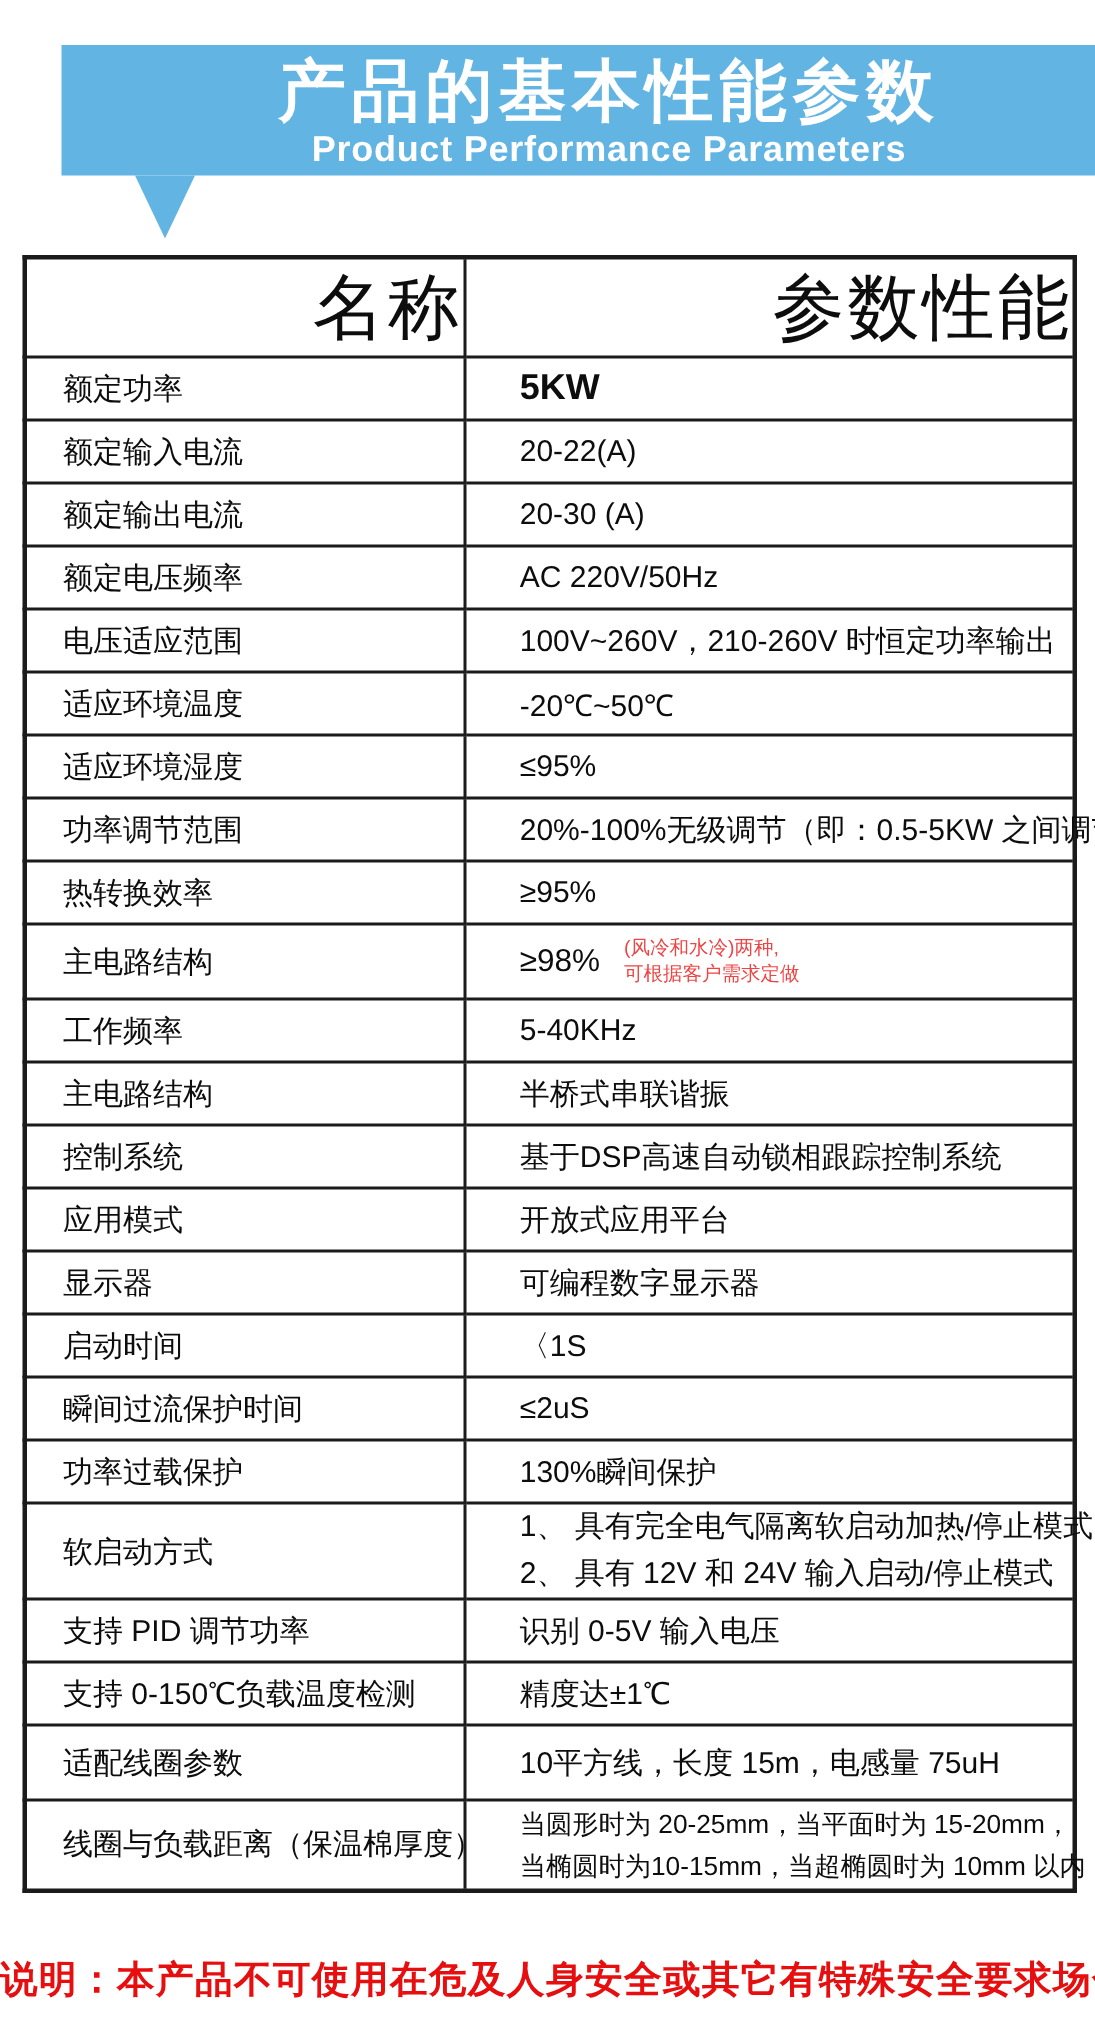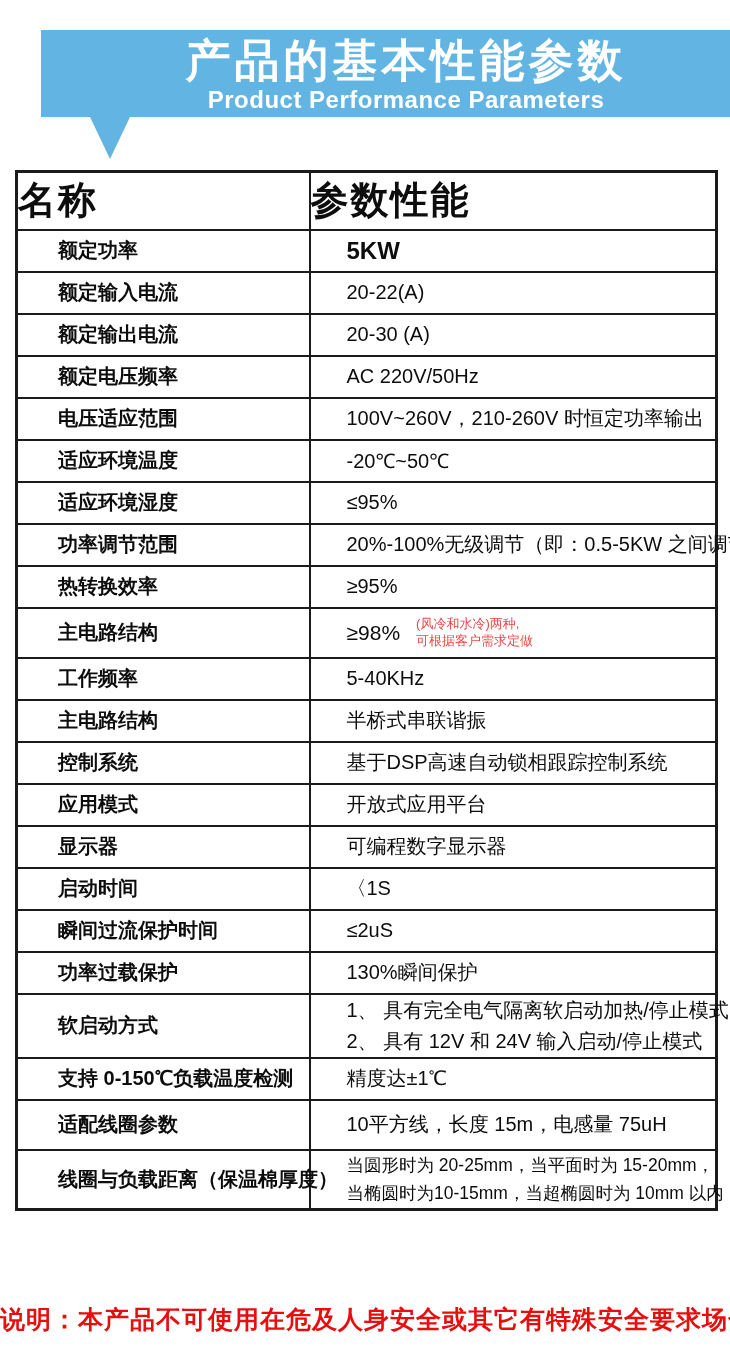--- a/index.html
+++ b/index.html
@@ -14,22 +14,22 @@
   .banner-sub { font-size:24px; font-weight:bold; letter-spacing:0.5px; line-height:24px; margin-top:-2px; }
   .banner-pointer { position:absolute; top:117px; left:90px; width:0; height:0;
             border-left:20px solid transparent; border-right:20px solid transparent;
             border-top:42px solid #62b4e3; }
 
   
   table.spec { position:absolute; top:170px; left:15px; width:700px;
                border-collapse:collapse; table-layout:fixed;
                border:3px solid #1b1b1b; background:#fff; }
   .spec th, .spec td { border:2px solid #1b1b1b; vertical-align:middle; color:#0d0d0d; }
-  .spec th { height:58px; font-size:38px; font-weight:bold; text-align:left; letter-spacing:2px; }
-  td.name  { height:42px; padding-left:40px; font-size:20px; font-weight:700; white-space:nowrap; }
+  .spec th { height:58px; font-size:48px; font-weight:normal; text-align:right; letter-spacing:2px; }
+  td.name  { height:42px; padding-left:24px; font-size:20px; font-weight:400; white-space:nowrap; }
   td.value { height:42px; padding-left:36px; font-size:20px; white-space:nowrap; }
   td.value.bold-big { font-weight:bold; font-size:24px; }
   .nm-small { font-size:19px; }
 
   
   .eff-wrap { display:flex; align-items:center; gap:16px; }
   .eff-main { font-size:21px; }
   .note { font-size:13px; line-height:1.3; color:#ef4444; white-space:nowrap; }
 
   .two-line { line-height:1.55; font-size:19px; }
@@ -147,20 +147,24 @@
         <td class="value">130%瞬间保护</td>
       </tr>
       <tr class="h-big">
         <td class="name">软启动方式</td>
         <td class="value two-line">
           <span>1、 具有完全电气隔离软启动加热/停止模式</span><br>
           <span>2、 具有 12V 和 24V 输入启动/停止模式</span>
         </td>
       </tr>
       <tr>
+        <td class="name">支持 PID 调节功率</td>
+        <td class="value">识别 0-5V 输入电压</td>
+      </tr>
+      <tr>
         <td class="name">支持 0-150℃负载温度检测</td>
         <td class="value">精度达±1℃</td>
       </tr>
       <tr class="h-mid">
         <td class="name">适配线圈参数</td>
         <td class="value red-value">10平方线，长度 15m，电感量 75uH</td>
       </tr>
       <tr class="h-big">
         <td class="name nm-small">线圈与负载距离（保温棉厚度）</td>
         <td class="value small-val">

